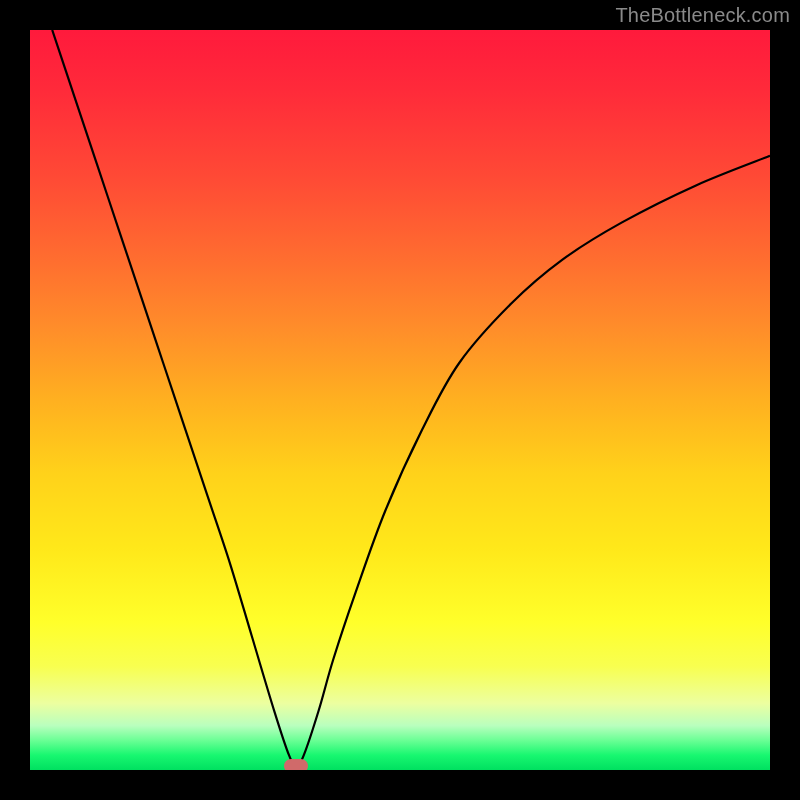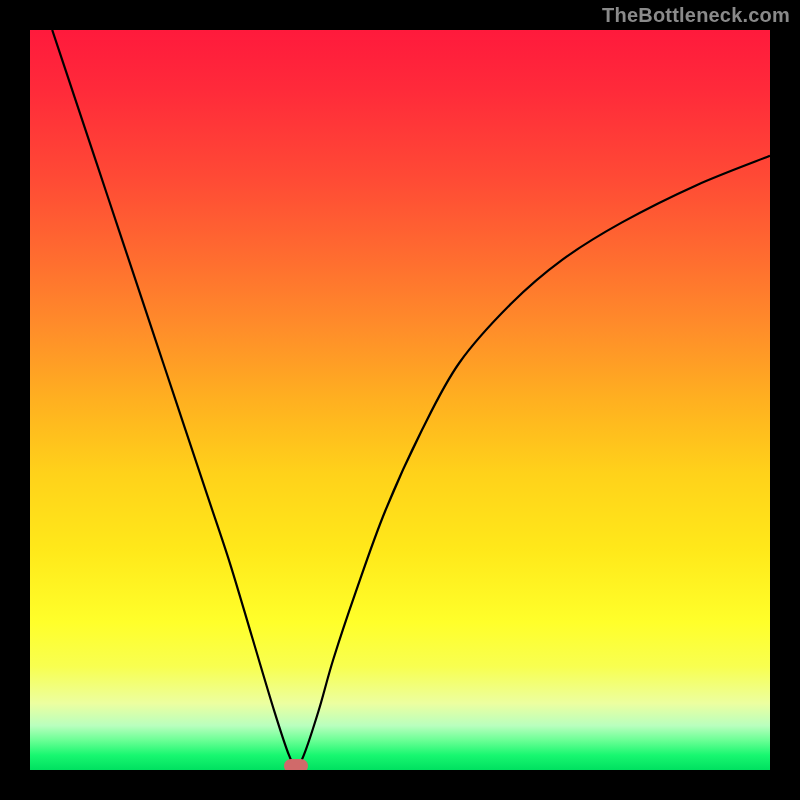--- a/index.html
+++ b/index.html
@@ -62,21 +62,20 @@
     pointer-events: none;
   }
   .watermark {
     position: absolute;
     top: 4px;
     right: 10px;
     color: #8a8a8a;
     font-size: 20px;
     letter-spacing: 0.2px;
     user-select: none;
-    font-weight: bold;
   }
 </style>
 </head>
 <body>
 
 <div class="watermark">TheBottleneck.com</div>
 
 <div class="frame">
   <div class="gradient"></div>
   <svg class="curve-svg" viewBox="0 0 740 740" preserveAspectRatio="none">

